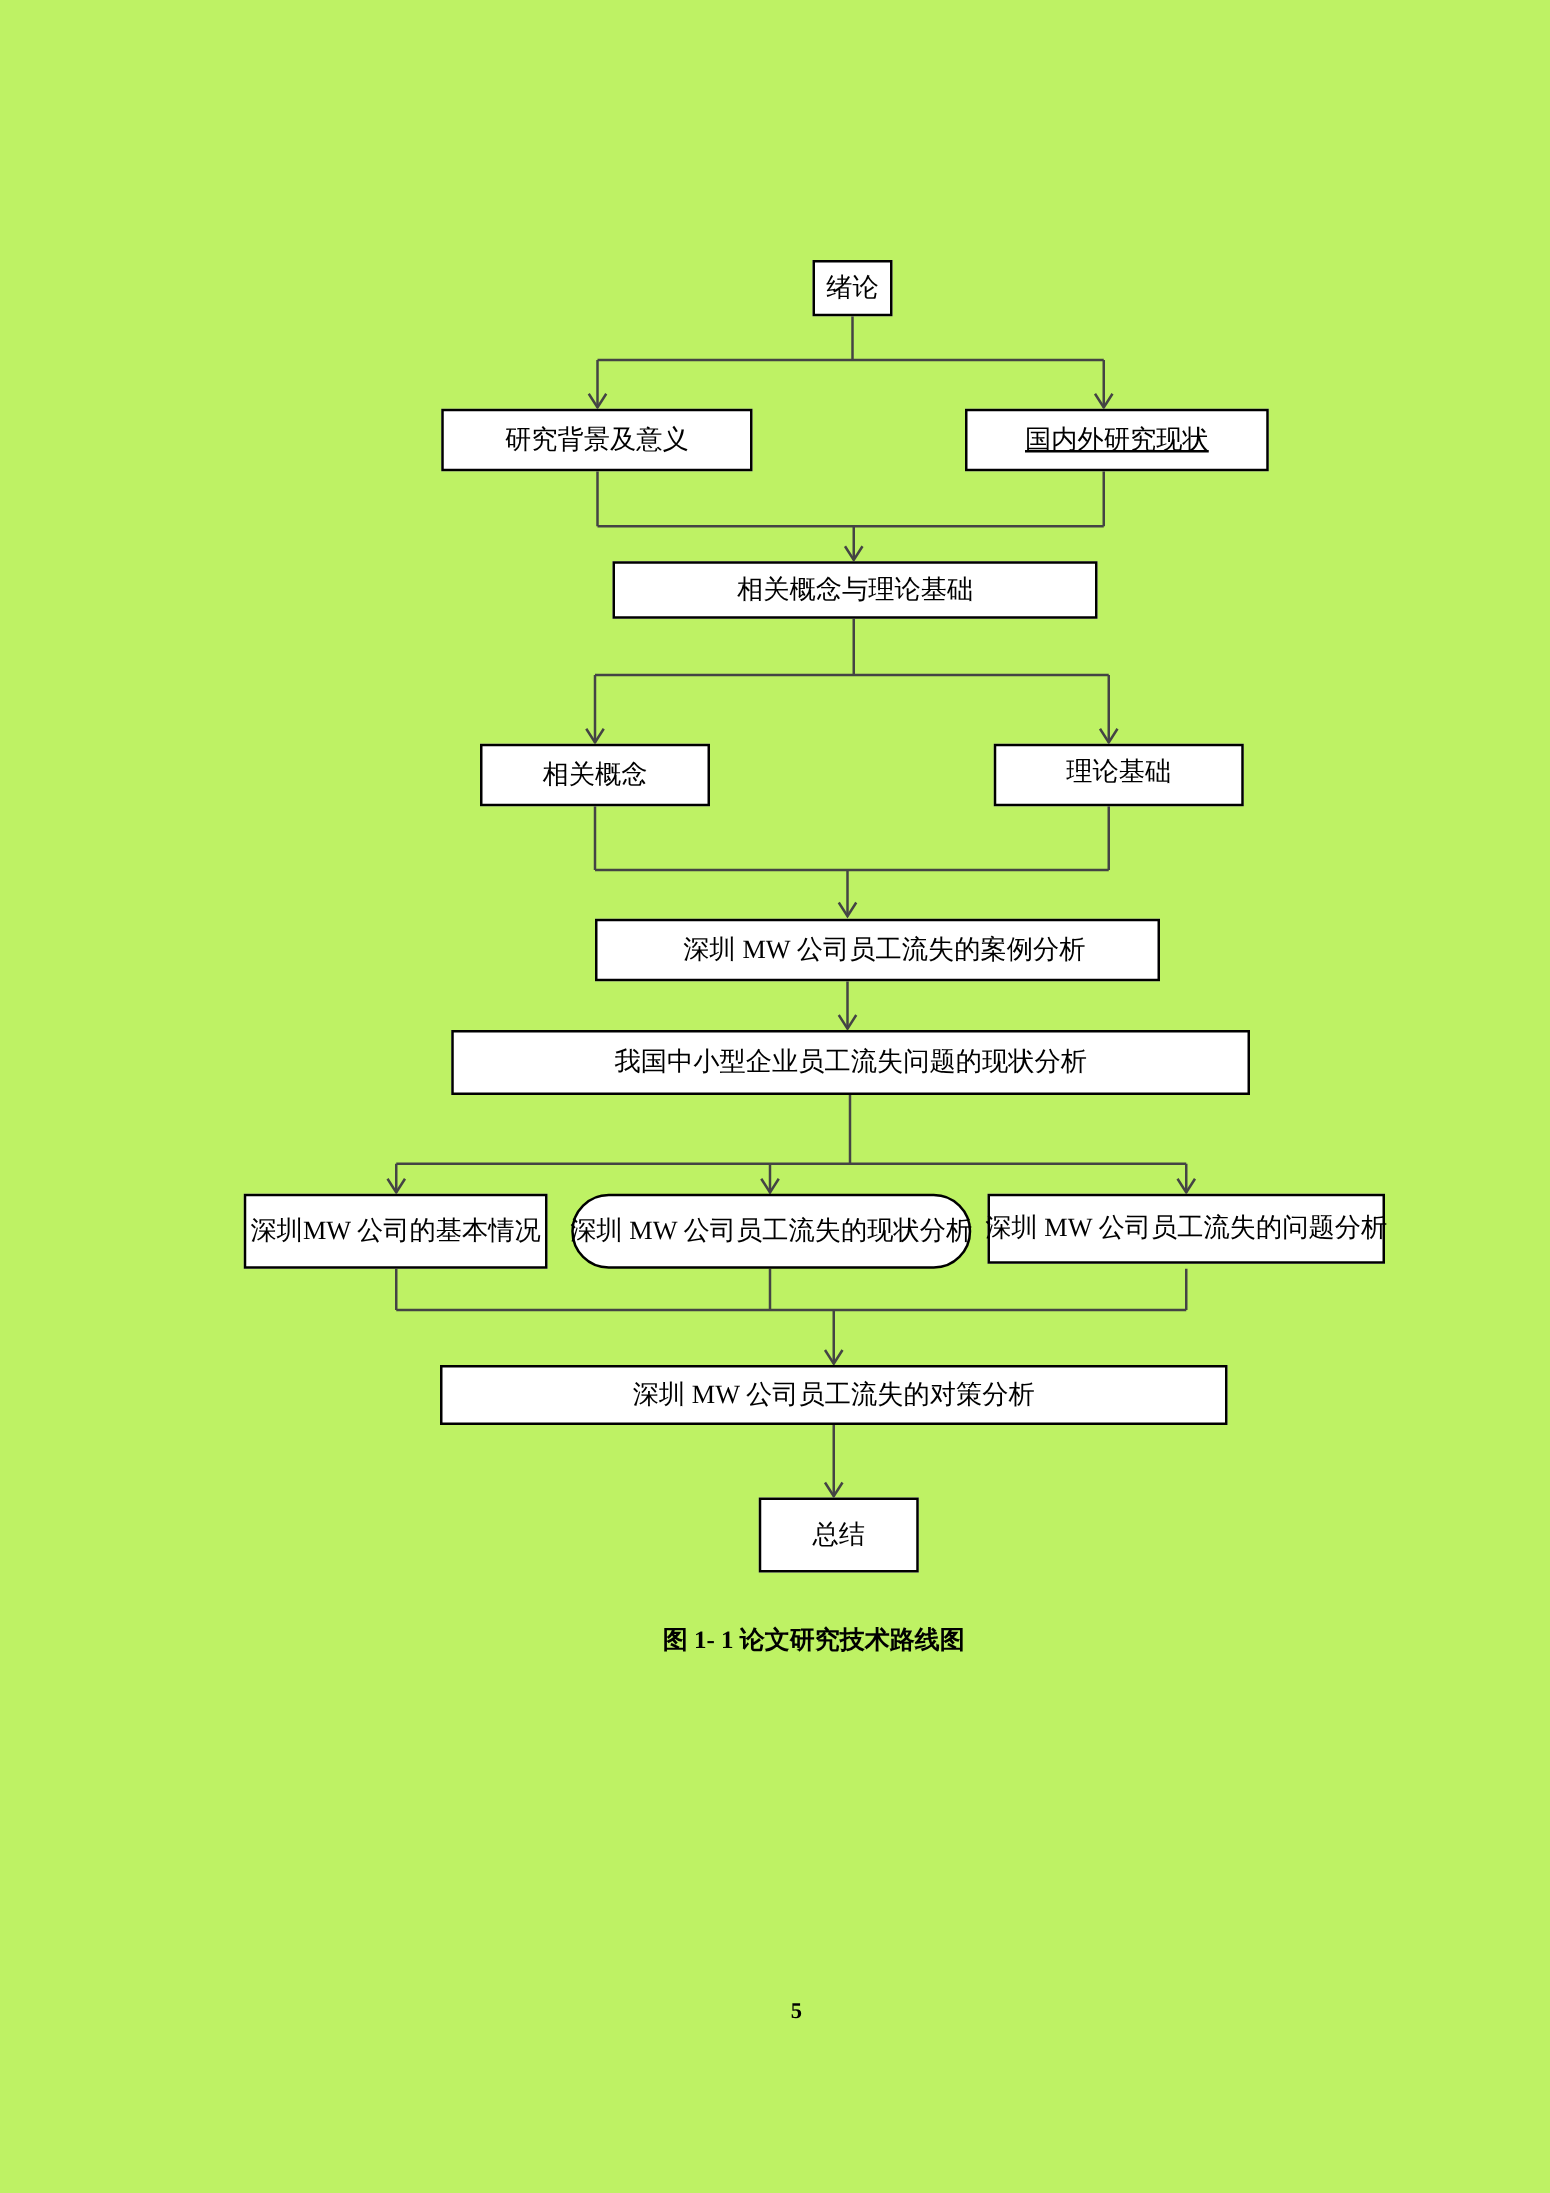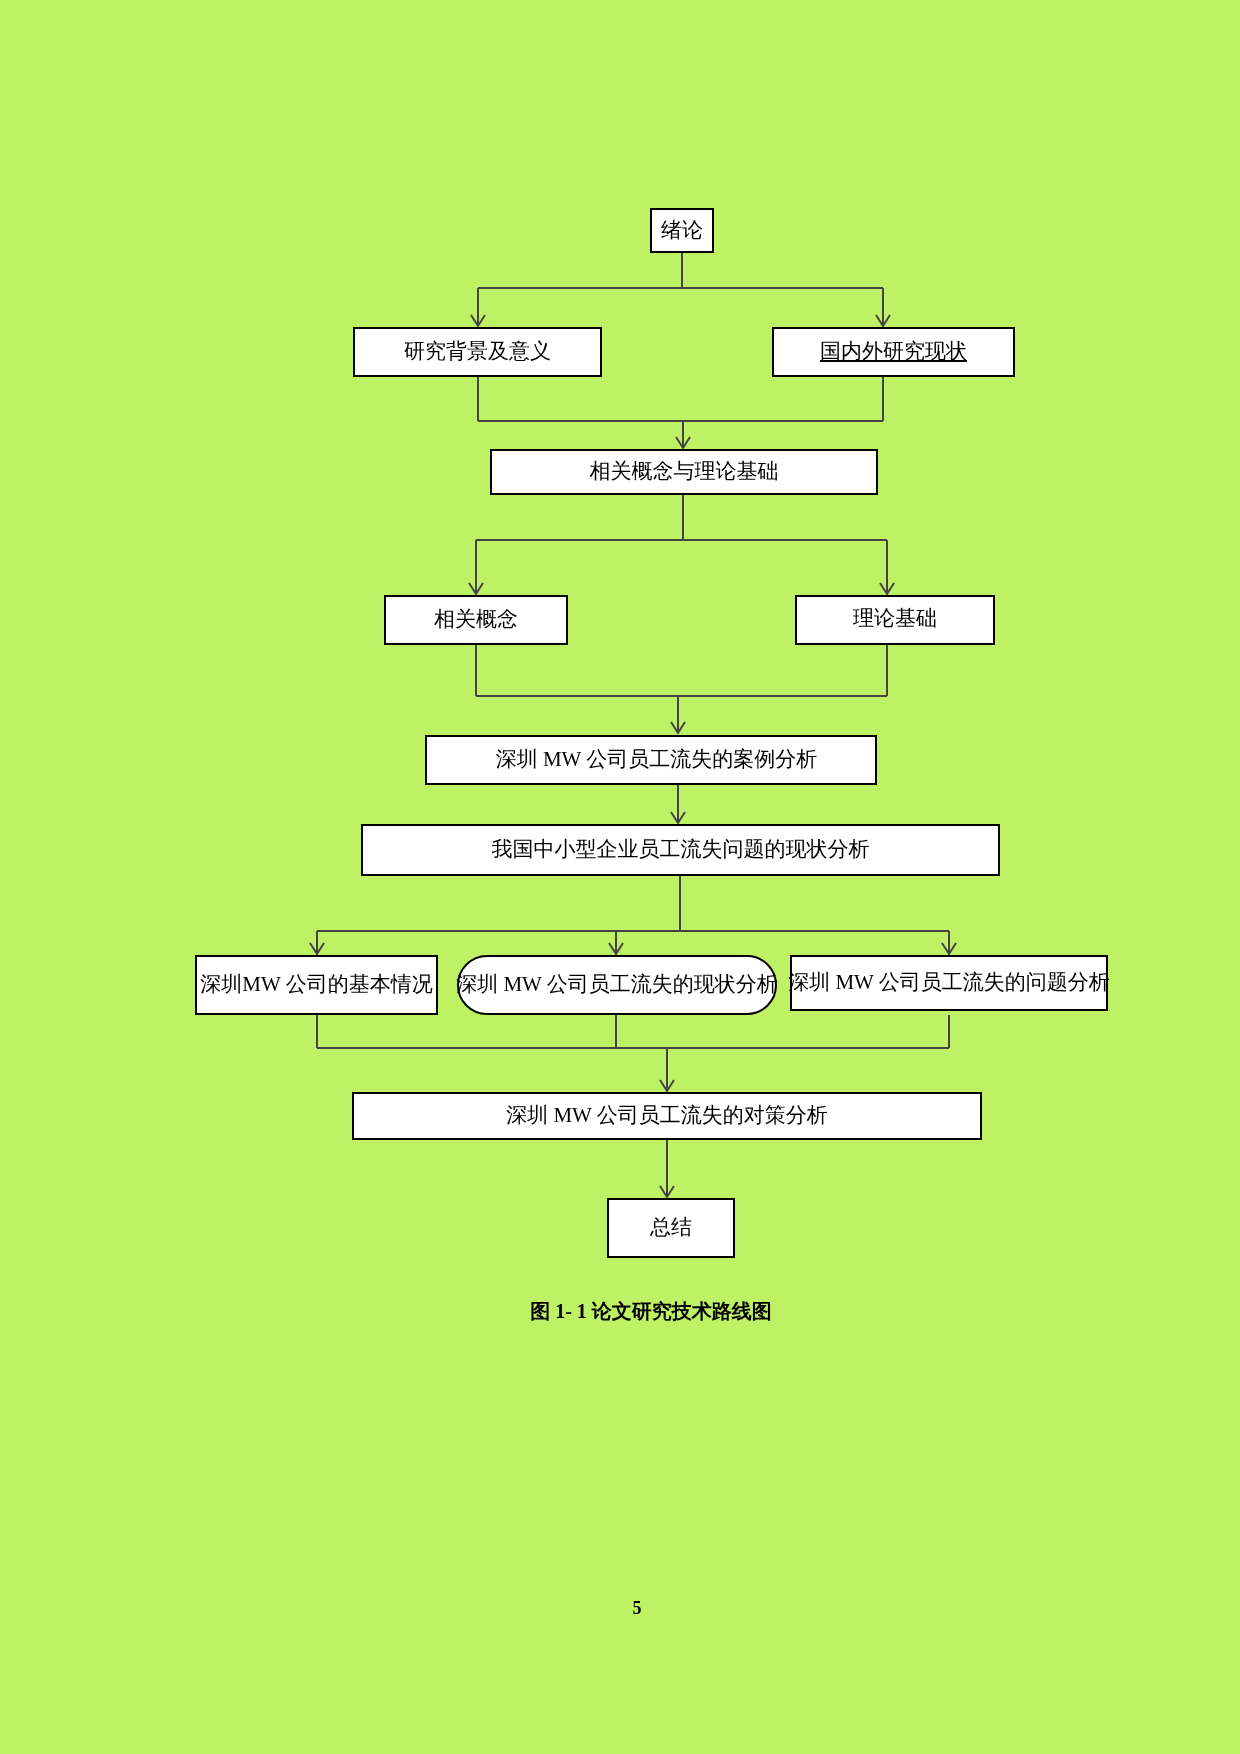--- a/index.html
+++ b/index.html
@@ -120,21 +120,21 @@
   </div>
 
   <div class="node" style="left:384px;top:595px;width:184px;height:50px;">
     <span>相关概念</span>
   </div>
 
   <div class="node" style="left:795px;top:595px;width:200px;height:50px;font-family:Liberation Mono, monospace;">
     <span>理论基础</span>
   </div>
 
-  <div class="node" style="left:425px;top:735px;width:452px;height:50px;padding-left:11px;">
+  <div class="node" style="left:476px;top:735px;width:452px;height:50px;padding-left:11px;">
     <span>深圳 MW 公司员工流失的案例分析</span>
   </div>
 
   <div class="node" style="left:361px;top:824px;width:639px;height:52px;">
     <span>我国中小型企业员工流失问题的现状分析</span>
   </div>
 
   <div class="node" style="left:195px;top:955px;width:243px;height:60px;">
     <span>深圳MW 公司的基本情况</span>
   </div>

